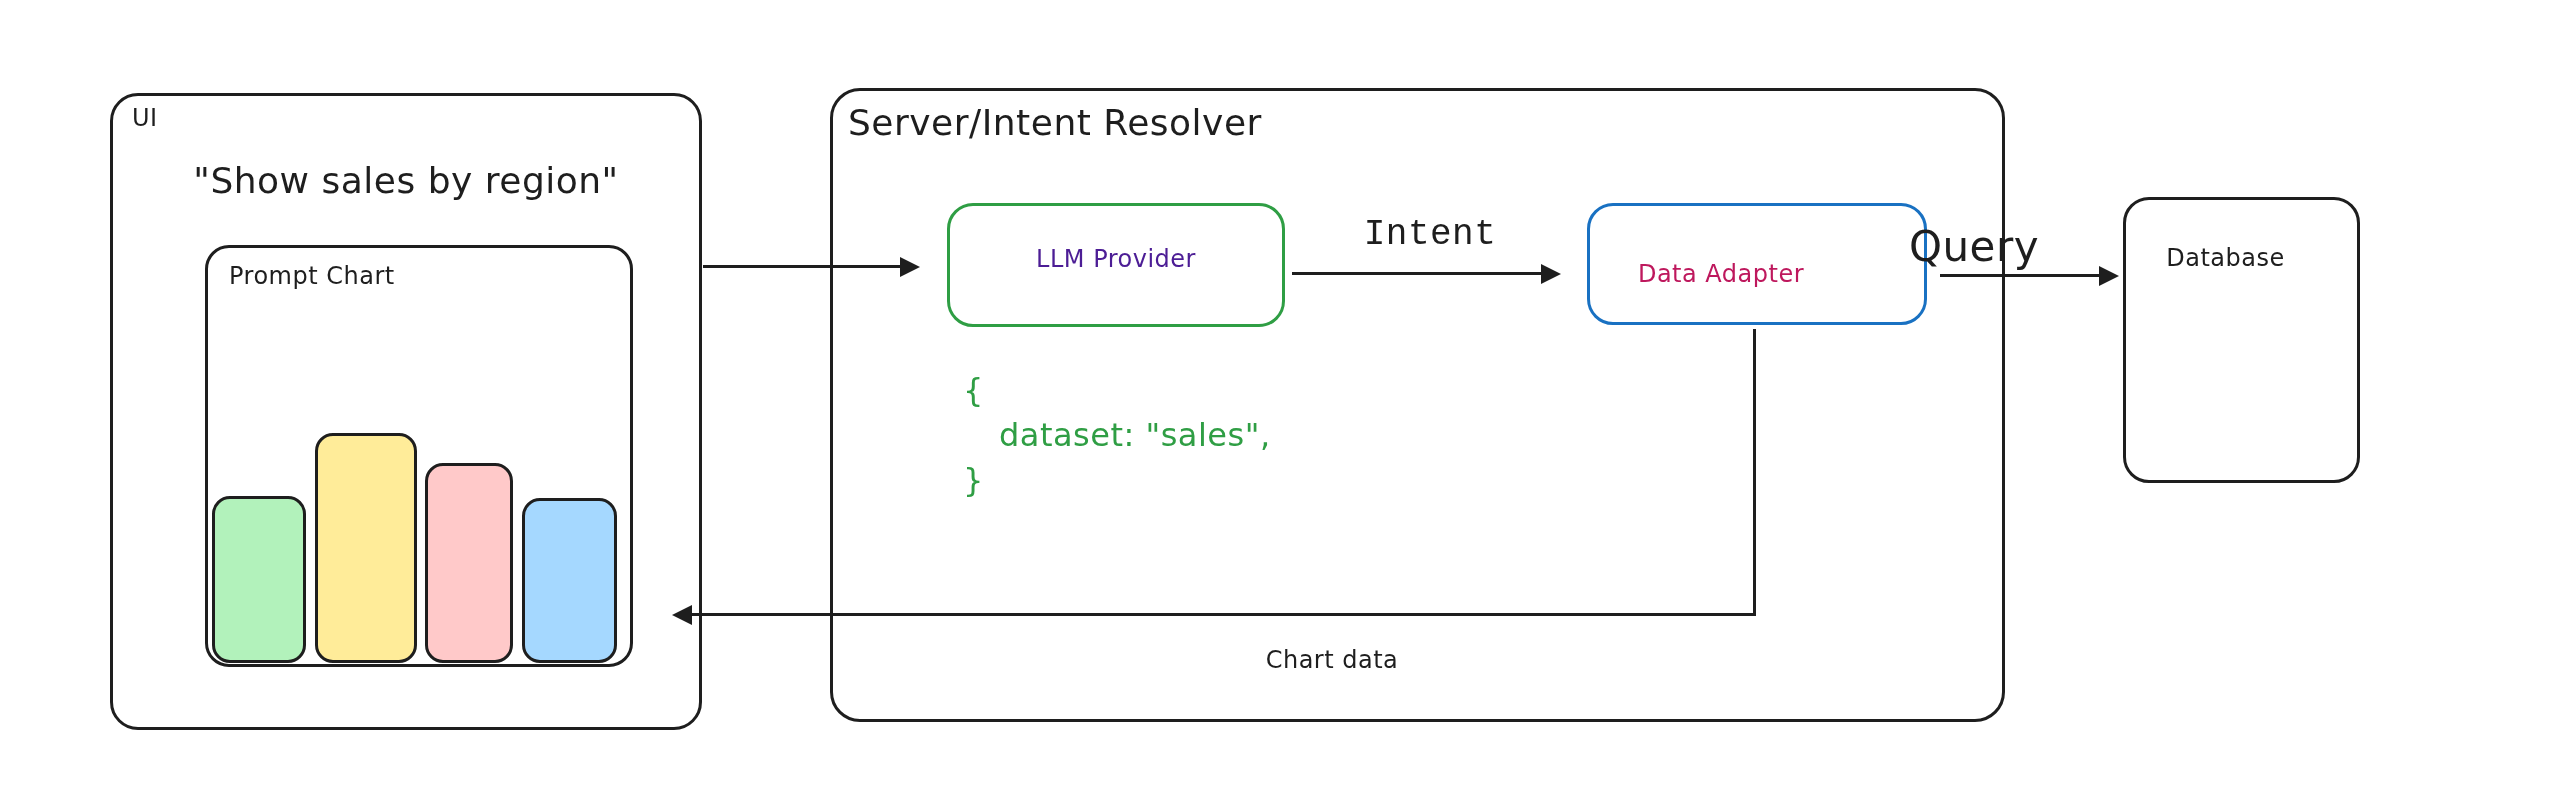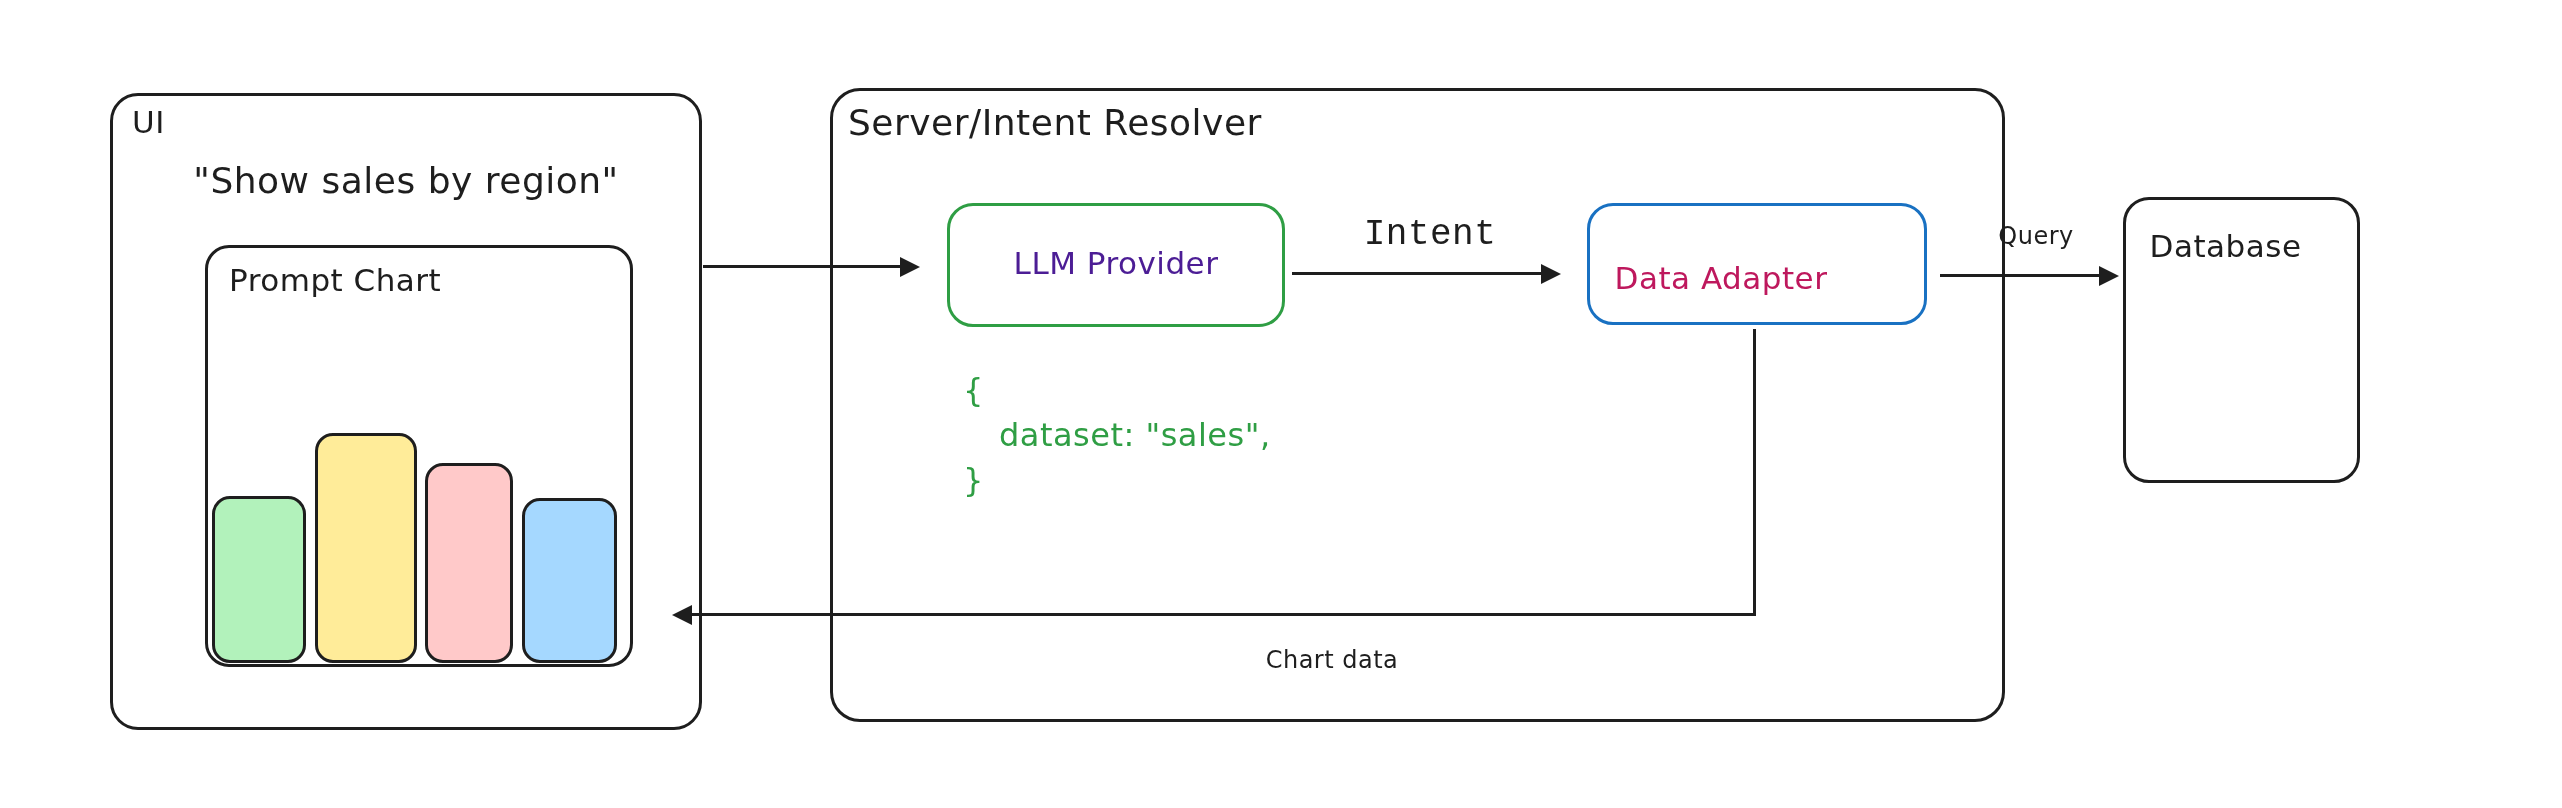--- a/index.html
+++ b/index.html
@@ -5,21 +5,21 @@
   html,body{margin:0;padding:0;background:#ffffff;}
   body{
     width:2562px;height:808px;position:relative;overflow:hidden;
     font-family:"DejaVu Sans", sans-serif;color:#1e1e1e;
   }
   .box{
     position:absolute;border:3px solid #1e1e1e;border-radius:28px;background:#ffffff;
     box-sizing:border-box;
   }
   .label{
-    position:absolute;font-size:31px;letter-spacing:0.5px;white-space:nowrap;
+    position:absolute;font-size:24px;letter-spacing:0.5px;white-space:nowrap;
   }
   .centered{text-align:center;}
   
   #ui-panel{left:110px;top:93px;width:592px;height:637px;}
   #ui-label{left:132px;top:104px;}
   #prompt-quote{left:115px;top:160px;width:582px;font-size:36px;}
   #prompt-chart-card{left:205px;top:245px;width:428px;height:422px;border-radius:24px;}
   #prompt-chart-label{left:229px;top:262px;}
   #bars{position:absolute;left:205px;top:245px;width:428px;height:422px;}
   .bar{
@@ -32,24 +32,24 @@
   #llm-label{left:947px;top:245px;width:338px;color:#4c1d95;}
   #adapter-box{left:1587px;top:203px;width:340px;height:122px;border-radius:26px;border-color:#1971c2;}
   #adapter-label{left:1587px;top:260px;width:268px;color:#be185d;}
   #json-snippet{
     position:absolute;left:963px;top:368px;color:#2f9e44;font-size:32px;
     line-height:45px;letter-spacing:0.5px;
   }
   .json-indent{padding-left:36px;}
   #chartdata-label{left:1180px;top:646px;width:304px;font-size:24px;}
   #database-box{left:2123px;top:197px;width:237px;height:286px;border-radius:26px;}
-  #database-label{left:2123px;top:228px;width:205px;text-align:center;}
+  #database-label{left:2123px;top:244px;width:205px;text-align:center;}
   
   #intent-label{left:1330px;top:214px;width:200px;font-size:36px;font-family:Liberation Mono, monospace;}
-  #query-label{left:1936px;top:222px;width:200px;font-size:24px;}
+  #query-label{left:1874px;top:222px;width:200px;font-size:42px;}
   
   .hline,.vline{position:absolute;background:#1e1e1e;}
   .hline{height:3px;}
   .vline{width:3px;}
   #arrow-ui-llm-line{left:703px;top:265px;width:200px;}
   #arrow-intent-line{left:1292px;top:272px;width:252px;}
   #arrow-query-line{left:1940px;top:274px;width:162px;}
   #arrow-return-v{left:1753px;top:329px;height:286px;}
   #arrow-return-h{left:686px;top:613px;width:1070px;}
   .head{position:absolute;width:0;height:0;border-top:10px solid transparent;border-bottom:10px solid transparent;}

